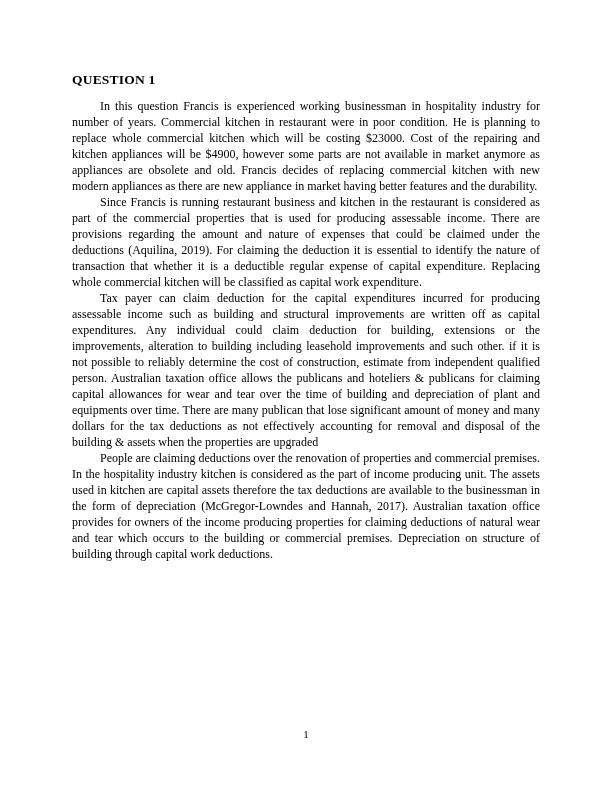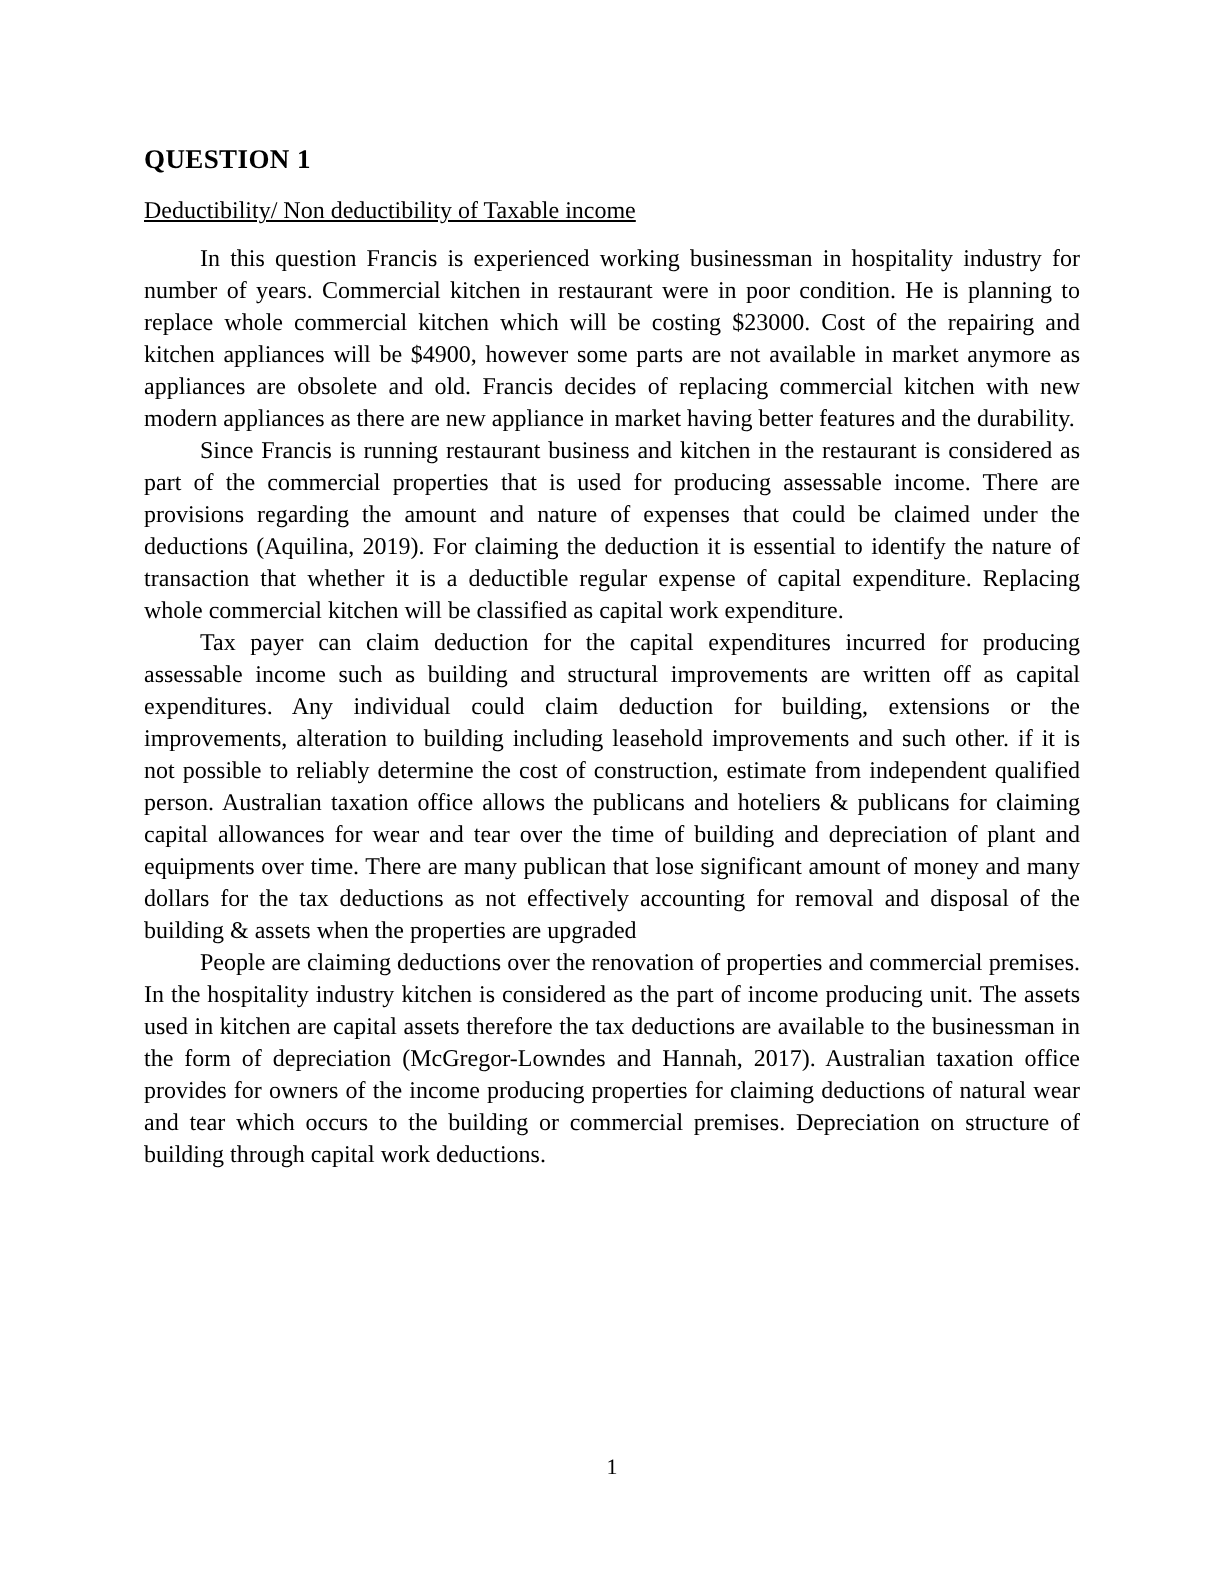--- a/index.html
+++ b/index.html
@@ -55,21 +55,20 @@
     text-align: center;
     font-size: 11px;
   }
 </style>
 </head>
 <body>
 
 <div class="page">
   <div class="doc-heading">QUESTION 1</div>
 
-  <div class="doc-subheading">Deductibility/ Non deductibility of Taxable income</div>
 
   <p class="doc-paragraph">In this question Francis is experienced working businessman in hospitality industry for number of years. Commercial kitchen in restaurant were in poor condition. He is planning to replace whole commercial kitchen which will be costing $23000. Cost of the repairing and kitchen appliances will be $4900, however some parts are not available in market anymore as appliances are obsolete and old. Francis decides of replacing commercial kitchen with new modern appliances as there are new appliance in market having better features and the durability.</p>
 
   <p class="doc-paragraph">Since Francis is running restaurant business and kitchen in the restaurant is considered as part of the commercial properties that is used for producing assessable income. There are provisions regarding the amount and nature of expenses that could be claimed under the deductions (Aquilina, 2019). For claiming the deduction it is essential to identify the nature of transaction that whether it is a deductible regular expense of capital expenditure. Replacing whole commercial kitchen will be classified as capital work expenditure.</p>
 
   <p class="doc-paragraph">Tax payer can claim deduction for the capital expenditures incurred for producing assessable income such as building and structural improvements are written off as capital expenditures. Any individual could claim deduction for building, extensions or the improvements, alteration to building including leasehold improvements and such other. if it is not possible to reliably determine the cost of construction, estimate from independent qualified person. Australian taxation office allows the publicans and hoteliers &amp; publicans for claiming capital allowances for wear and tear over the time of building and depreciation of plant and equipments over time. There are many publican that lose significant amount of money and many dollars for the tax deductions as not effectively accounting for removal and disposal of the building &amp; assets when the properties are upgraded</p>
 
   <p class="doc-paragraph">People are claiming deductions over the renovation of properties and commercial premises. In the hospitality industry kitchen is considered as the part of income producing unit. The assets used in kitchen are capital assets therefore the tax deductions are available to the businessman in the form of depreciation (McGregor-Lowndes and Hannah, 2017). Australian taxation office provides for owners of the income producing properties for claiming deductions of natural wear and tear which occurs to the building or commercial premises. Depreciation on structure of building through capital work deductions.</p>
 
   <div class="page-number">1</div>

